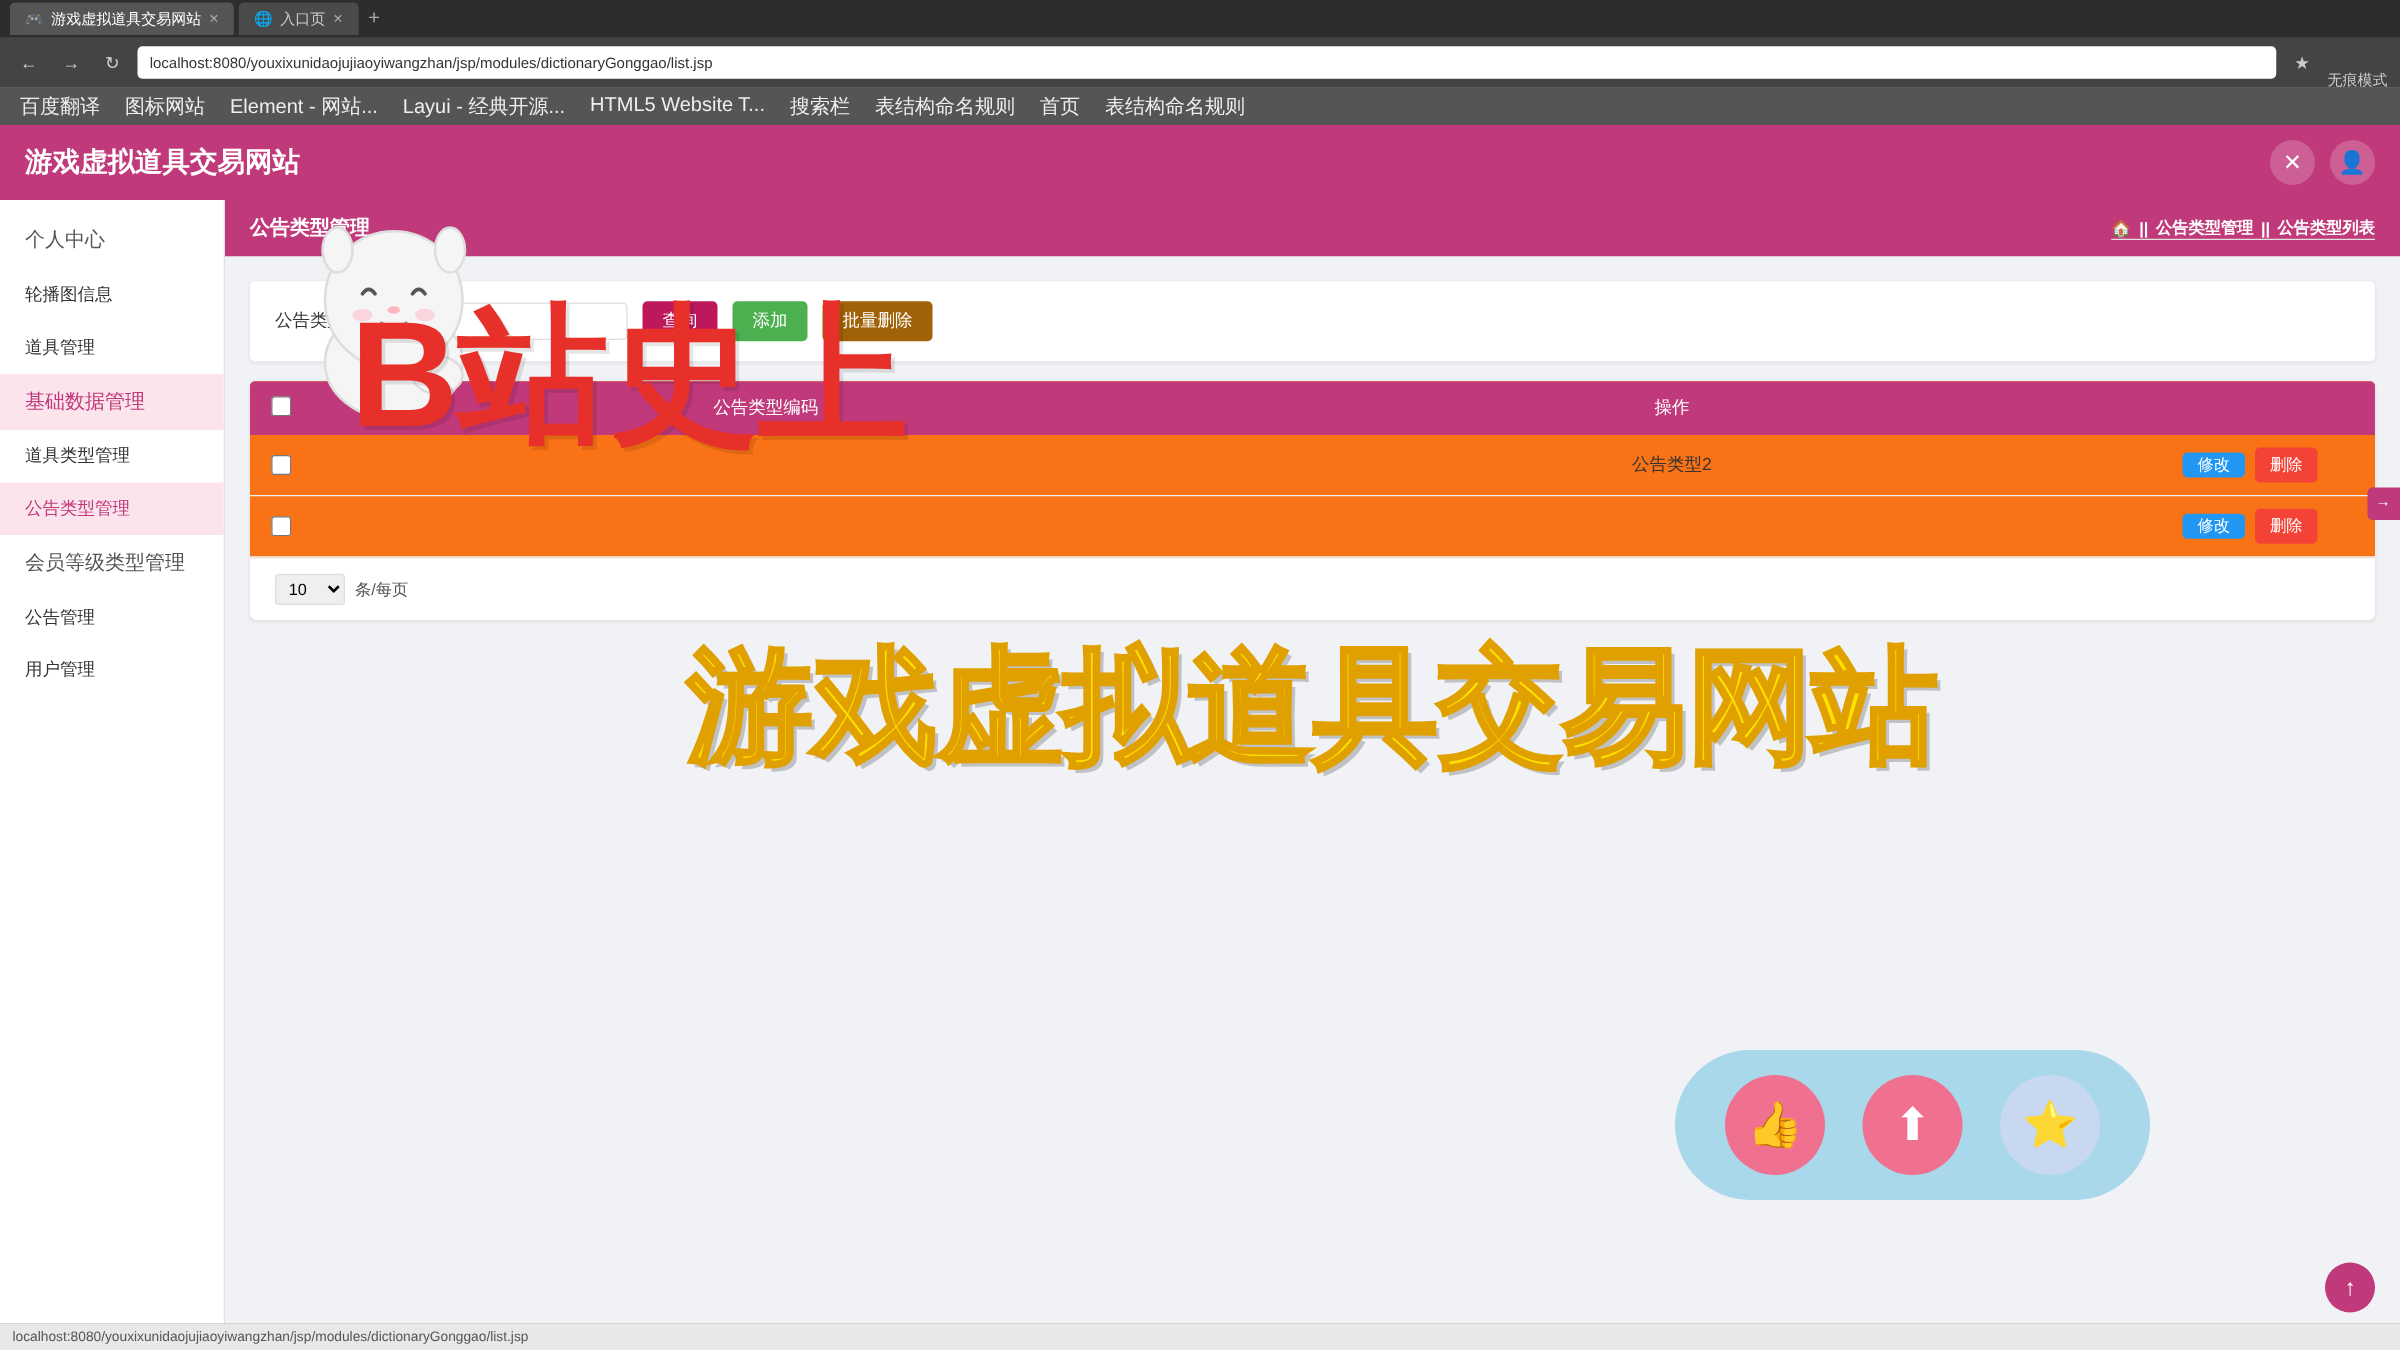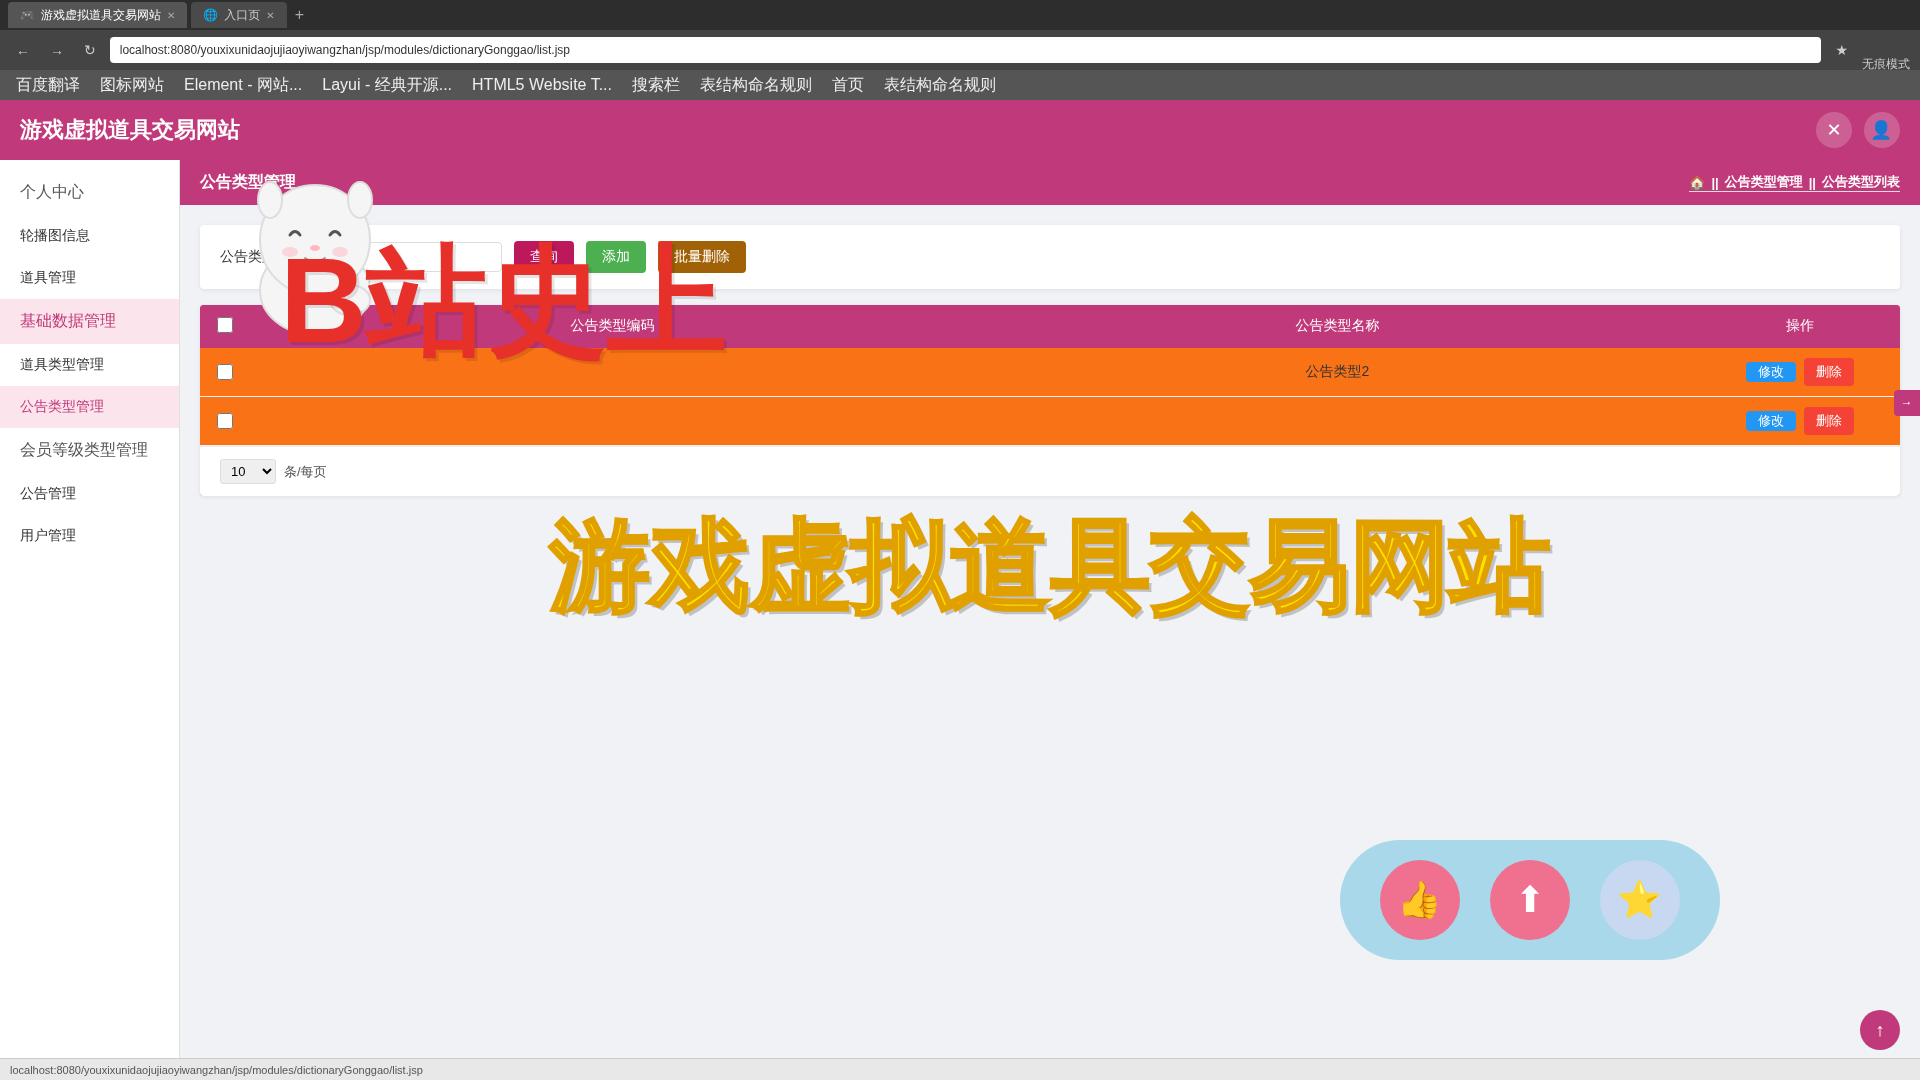--- a/index.html
+++ b/index.html
@@ -220,21 +220,20 @@
         <button class="btn btn-add">添加</button>
         <button class="btn btn-delete">批量删除</button>
       </div>
 
       <div class="data-table">
         <div class="table-header">
           <div class="table-header-cell">
             <input type="checkbox" class="checkbox" style="">
           </div>
           <div class="table-header-cell">公告类型编码</div>
-          <div class="table-header-cell">公告类型名称</div>
           <div class="table-header-cell">操作</div>
         </div>
         <div class="table-row">
           <div class="table-cell">
             <input type="checkbox" class="checkbox" style="">
           </div>
           <div class="table-cell"></div>
           <div class="table-cell">公告类型2</div>
           <div class="table-cell table-actions">
             <button class="btn btn-modify">修改</button>

